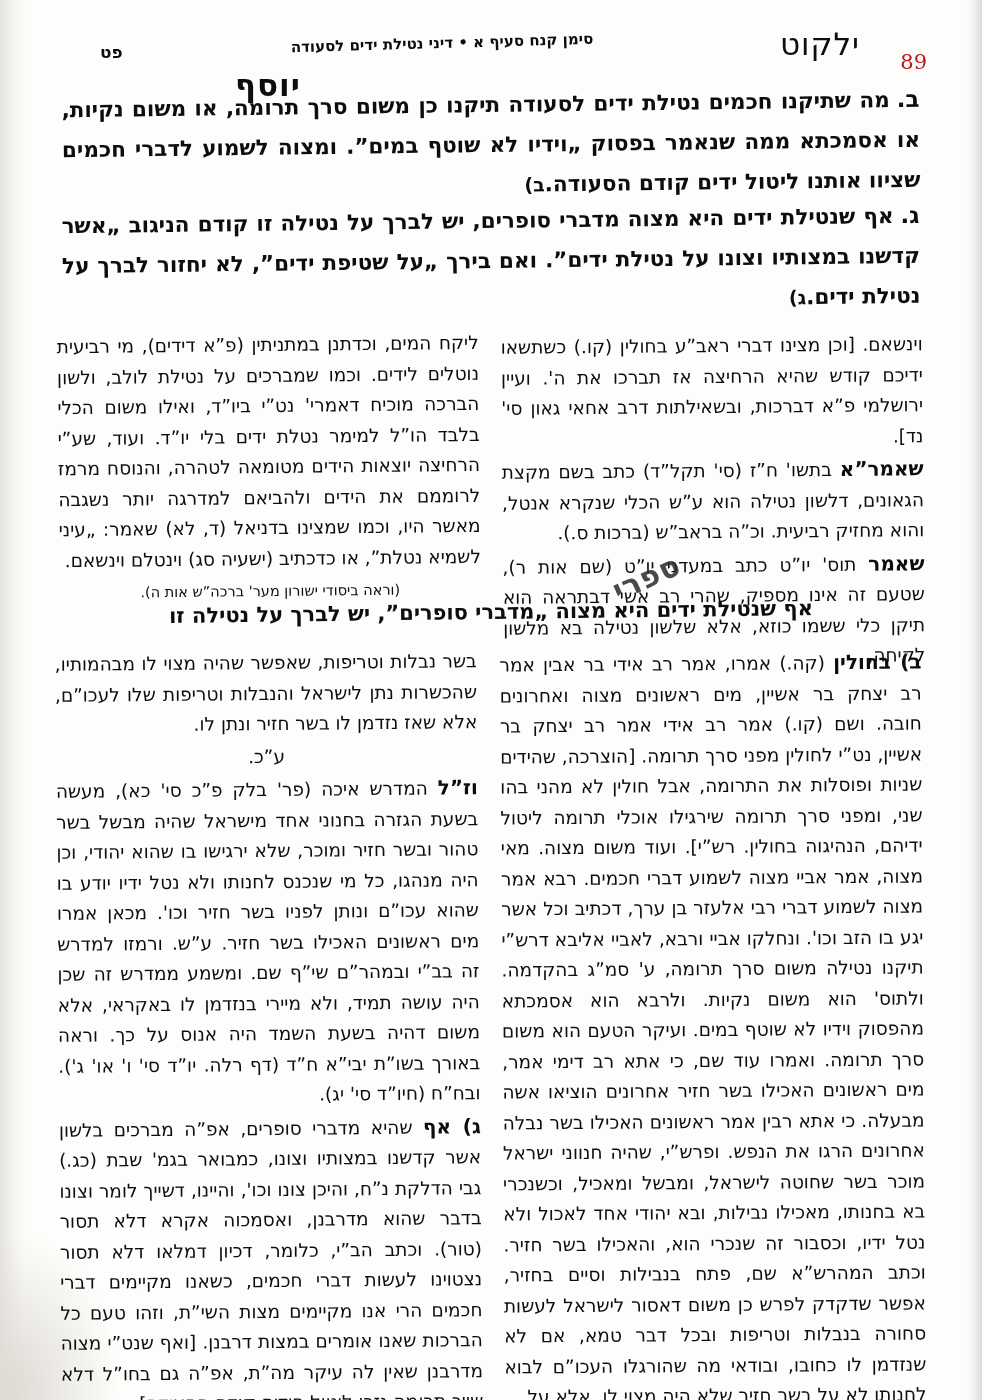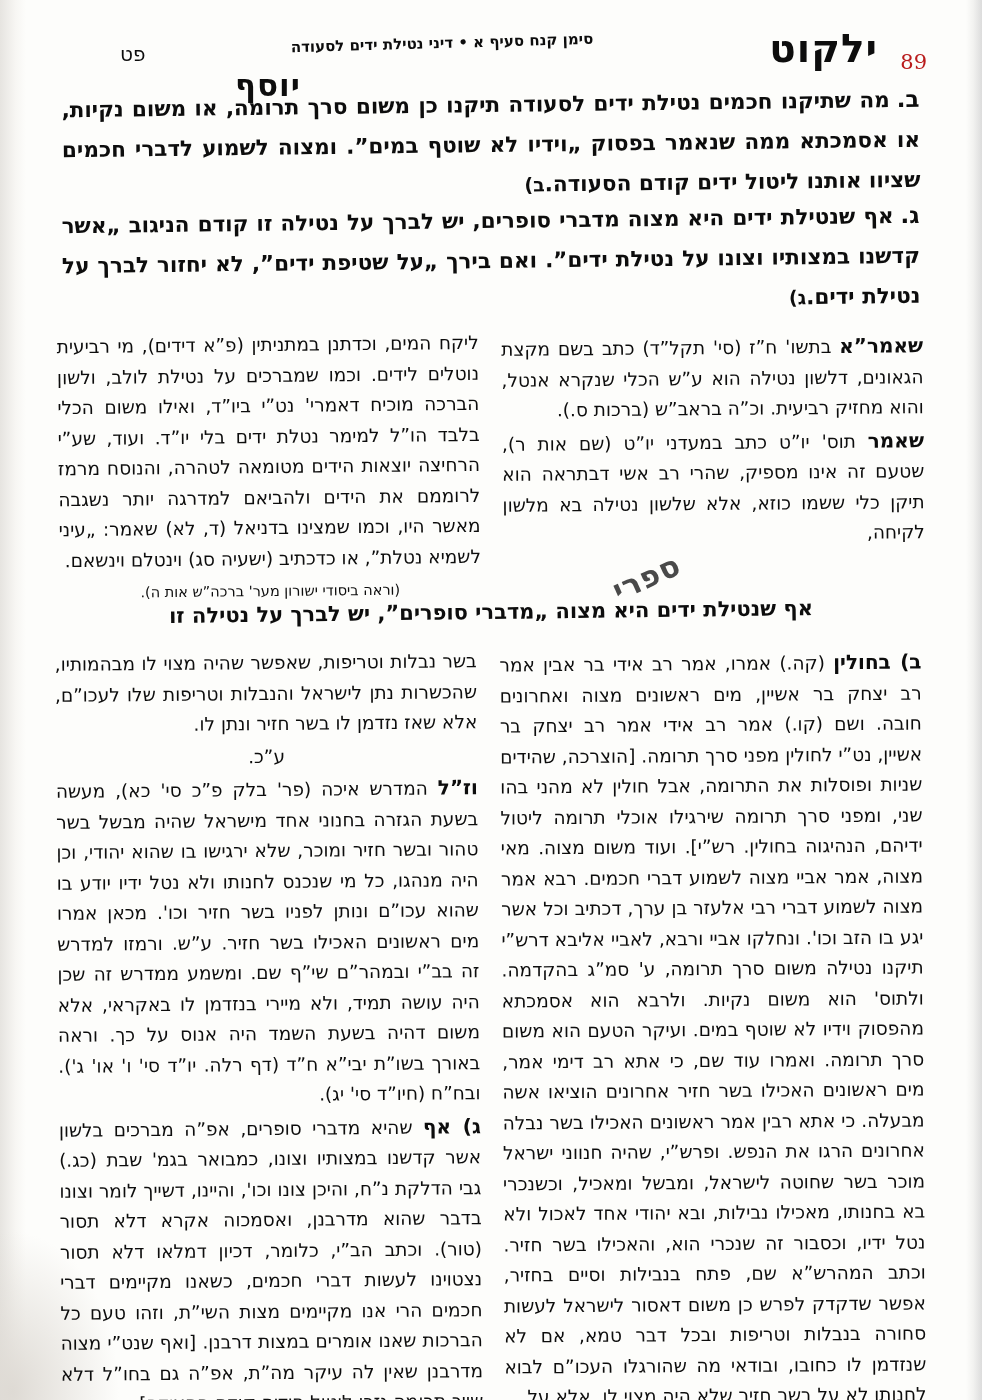--- a/index.html
+++ b/index.html
@@ -43,23 +43,23 @@
   
   .running-head {
     position: absolute;
     top: 18px;
     left: 60px;
     right: 60px;
     height: 58px;
   }
   .rh-title-right {
     position: absolute;
-    top: 8px; right: 44px;
-    font-size: 39px;
-    font-weight: 700;
+    top: 8px; right: 62px;
+    font-size: 31px;
+    font-weight: 400;
     letter-spacing: 1px;
   }
   .rh-folio-latin {
     position: absolute;
     top: 32px; right: -5px;
     font-size: 21px;
     font-family: "DejaVu Serif", "Liberation Serif", serif;
     color: #b91c1c;
   }
   .rh-center {
@@ -76,23 +76,23 @@
   .rh-title-left {
     position: absolute;
     top: 22px; left: 175px;
     font-size: 31px;
     font-weight: 700;
     letter-spacing: 1px;
     margin-top: 27px;
   }
   .rh-folio-heb {
     position: absolute;
-    top: 24px; left: 60px;
-    font-size: 20px;
-    font-weight: 400;
+    top: 24px; left: 40px;
+    font-size: 17px;
+    font-weight: 700;
   }
 
   
   .halacha-block {
     position: absolute;
     left: 62px;
     right: 62px;
     text-align: justify;
     font-size: 21.5px;
     line-height: 40px;
@@ -197,21 +197,21 @@
     <span class="seif-letter">ב.</span><span>מה שתיקנו חכמים נטילת ידים לסעודה תיקנו כן משום סרך תרומה, או משום נקיות, או אסמכתא ממה שנאמר בפסוק „וידיו לא שוטף במים”. ומצוה לשמוע לדברי חכמים שציוו אותנו ליטול ידים קודם הסעודה.</span><span class="ref">ב)</span>
   </div>
 
   <div class="halacha-block" id="halacha-g">
     <span class="seif-letter">ג.</span><span>אף שנטילת ידים היא מצוה מדברי סופרים, יש לברך על נטילה זו קודם הניגוב „אשר קדשנו במצותיו וצונו על נטילת ידים”. ואם בירך „על שטיפת ידים”, לא יחזור לברך על נטילת ידים.</span><span class="ref">ג)</span>
   </div>
 
   <div class="col-wrap" id="cmt-upper">
 
     <div class="col right">
-      <p class="cmt-p"><span class="lead"></span></p>
+      <p class="cmt-p"><span class="lead"></span><span>וינשאם. [וכן מצינו דברי ראב”ע בחולין (קו.) כשתשאו ידיכם קודש שהיא הרחיצה אז תברכו את ה'. ועיין ירושלמי פ”א דברכות, ובשאילתות דרב אחאי גאון סי' נד].</span></p>
       <p class="cmt-p"><span class="lead">שאמר”א</span><span> בתשו' ח”ז (סי' תקל”ד) כתב בשם מקצת הגאונים, דלשון נטילה הוא ע”ש הכלי שנקרא אנטל, והוא מחזיק רביעית. וכ”ה בראב”ש (ברכות ס.).</span></p>
       <p class="cmt-p"><span class="lead">שאמר</span><span> תוס' יו”ט כתב במעדני יו”ט (שם אות ר), שטעם זה אינו מספיק, שהרי רב אשי דבתראה הוא תיקן כלי ששמו כוזא, אלא שלשון נטילה בא מלשון לקיחה,</span></p>
     </div>
 
     <div class="col left">
       <p class="cmt-p"><span>ליקח המים, וכדתנן במתניתין (פ”א דידים), מי רביעית נוטלים לידים. וכמו שמברכים על נטילת לולב, ולשון הברכה מוכיח דאמרי' נט”י ביו”ד, ואילו משום הכלי בלבד הו”ל למימר נטלת ידים בלי יו”ד. ועוד, שע”י הרחיצה יוצאות הידים מטומאה לטהרה, והנוסח מרמז לרוממם את הידים ולהביאם למדרגה יותר נשגבה מאשר היו, וכמו שמצינו בדניאל (ד, לא) שאמר: „עיני לשמיא נטלת”, או כדכתיב (ישעיה סג) וינטלם וינשאם.</span></p>
       <p class="cmt-p centered src"><span>(וראה ביסודי ישורון מער' ברכה”ש אות ה).</span></p>
     </div>
 
   </div>

